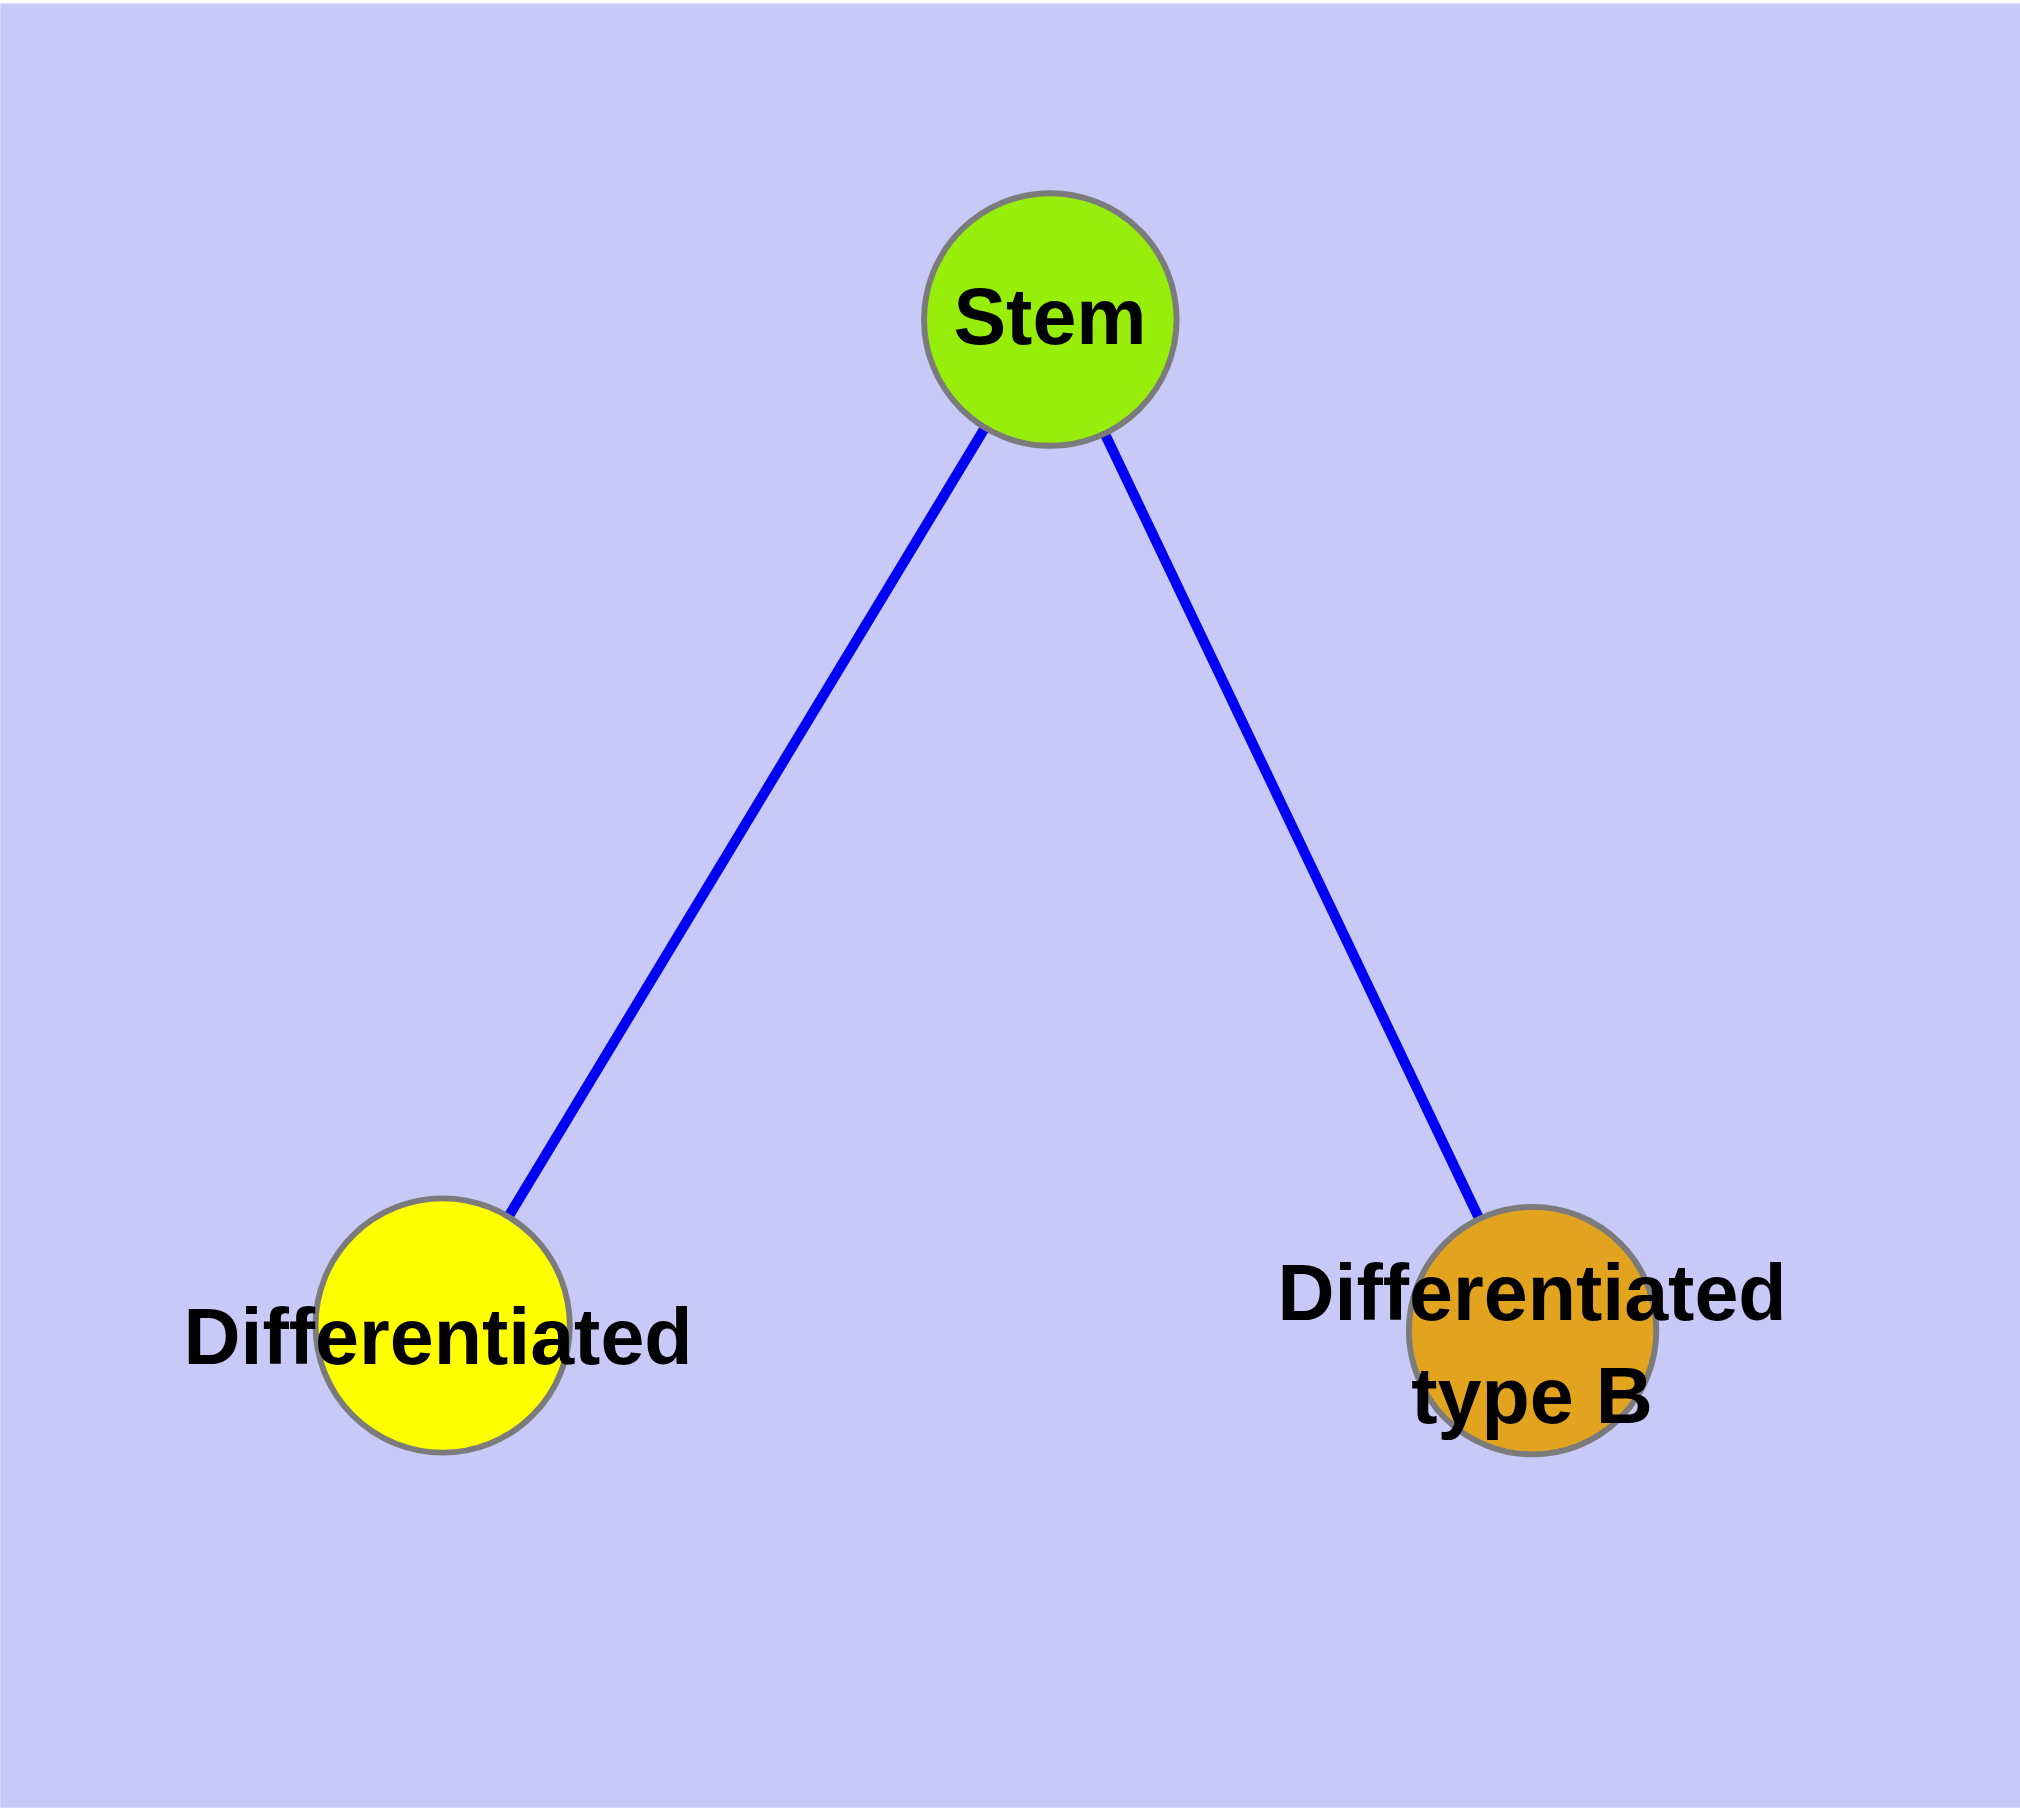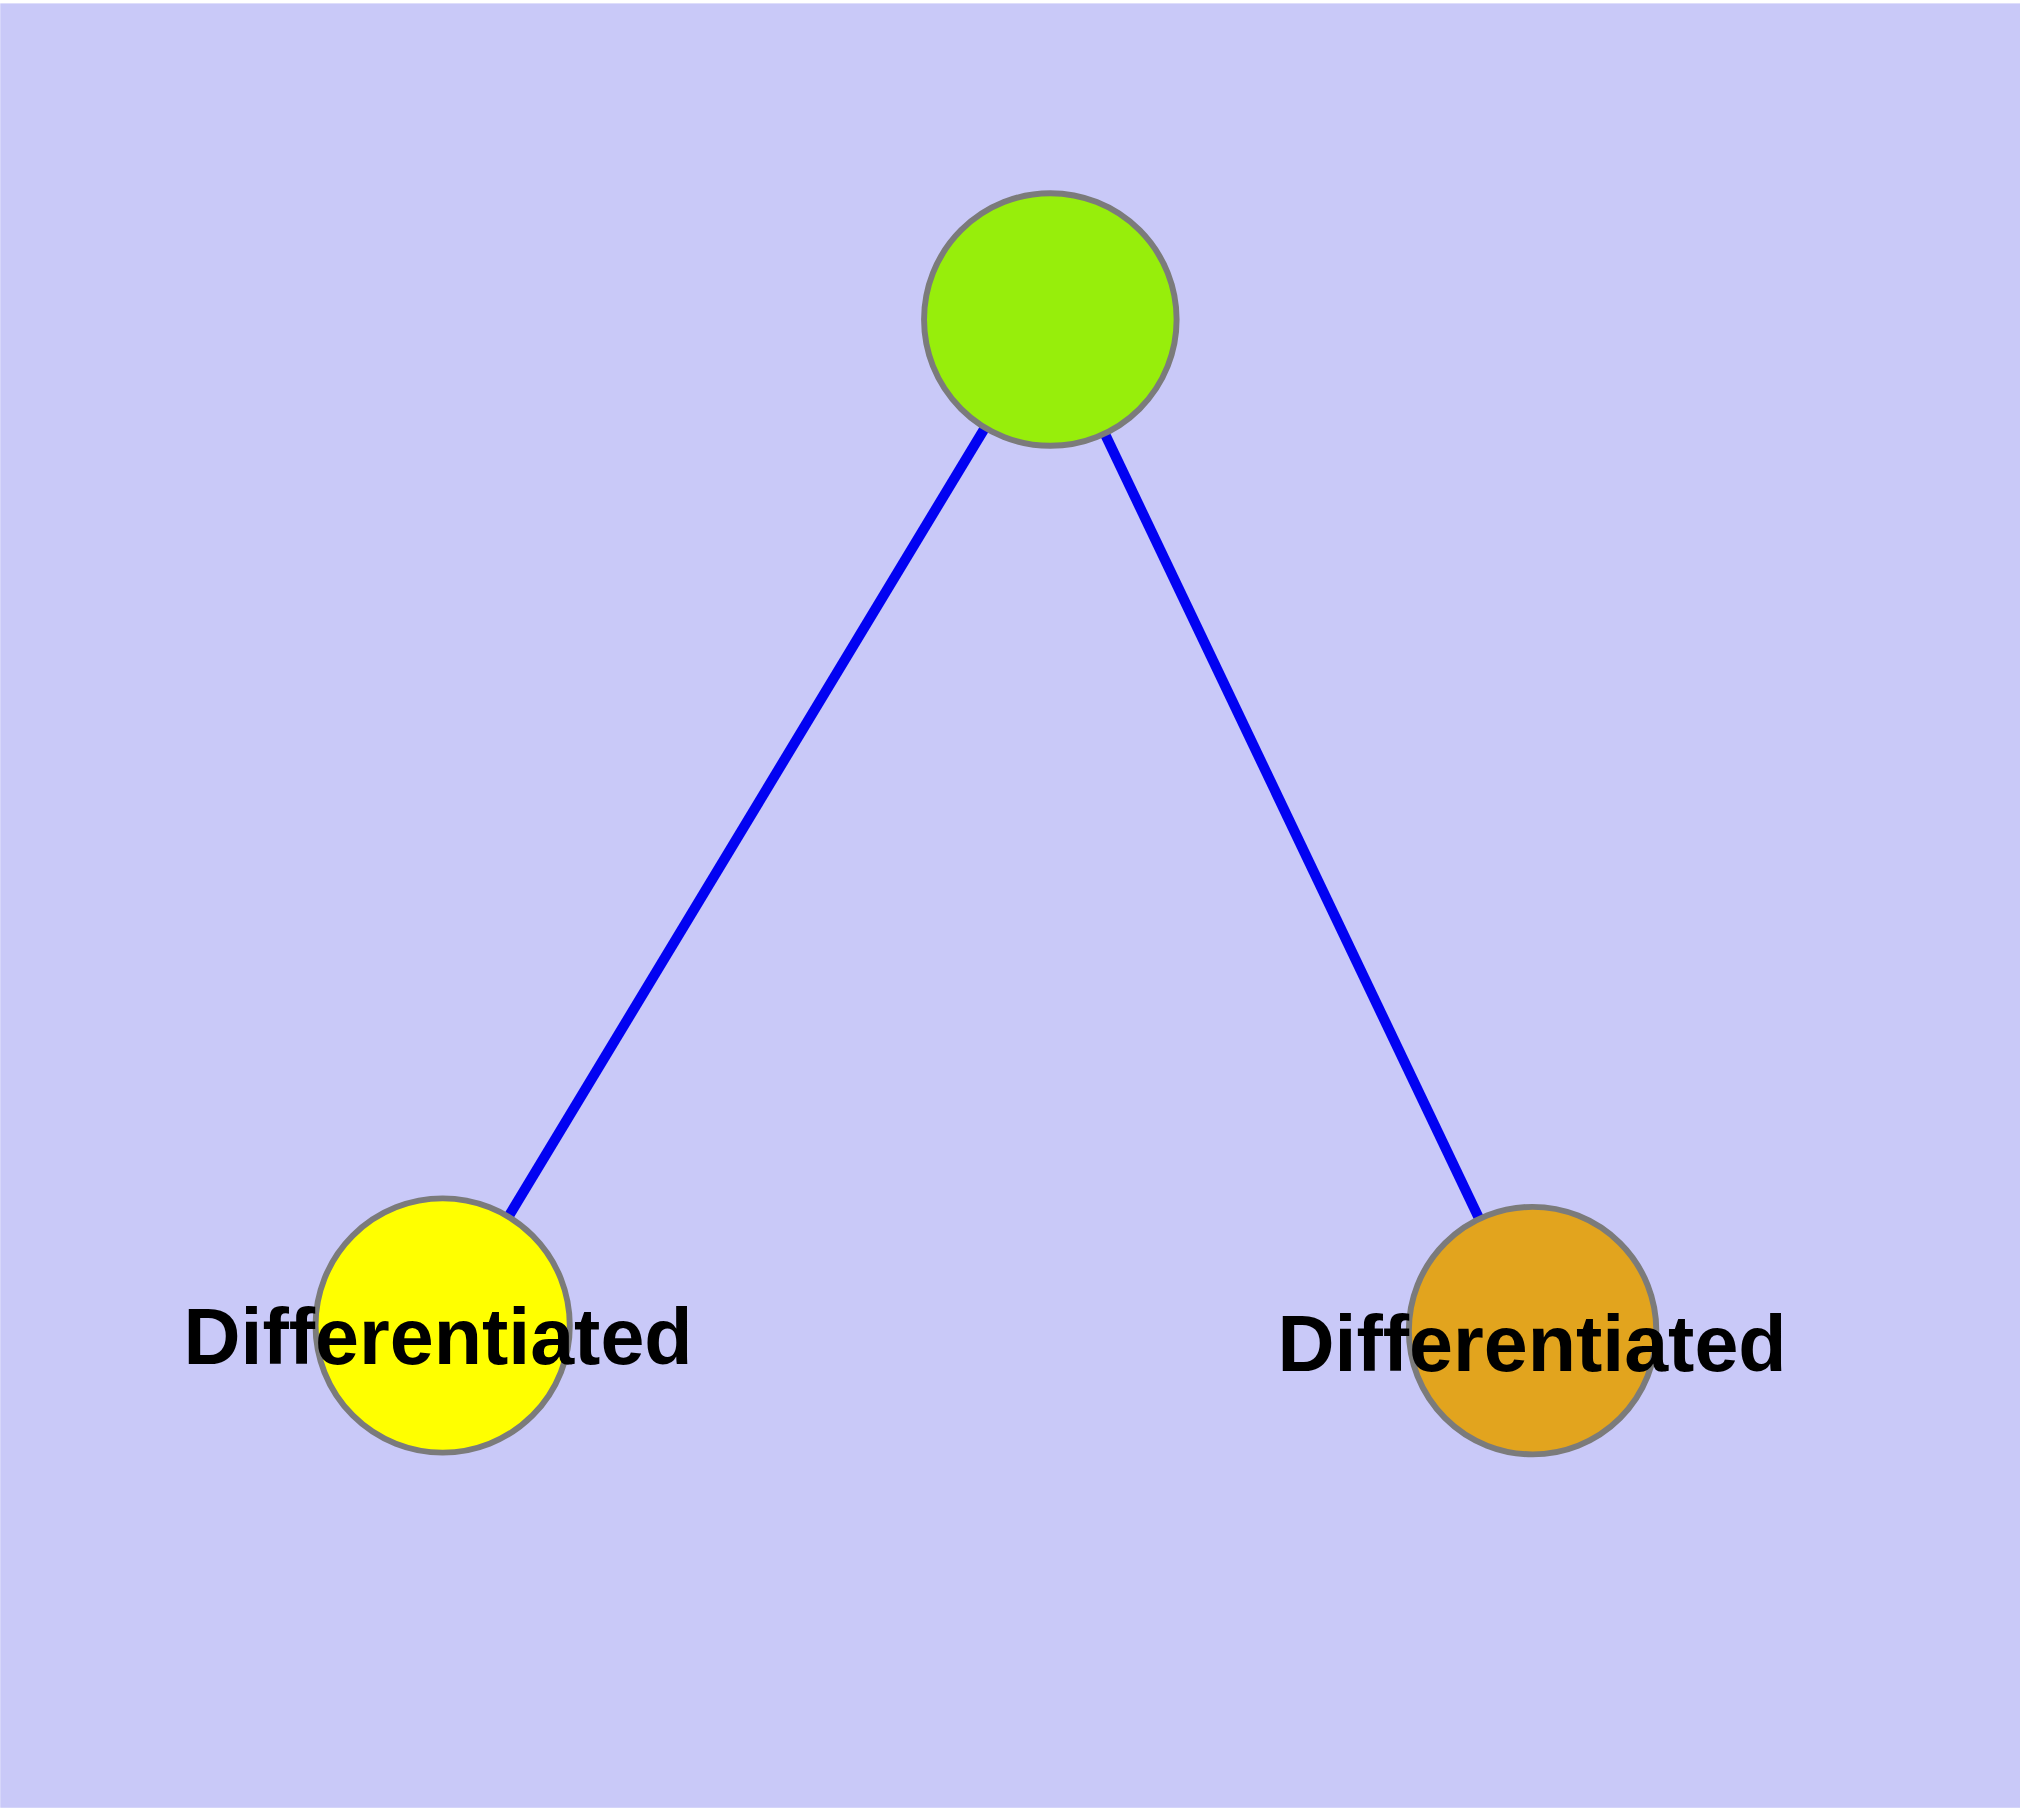--- a/index.html
+++ b/index.html
@@ -47,23 +47,27 @@
     <rect x="0" y="4" width="2384" height="2129" fill="#c9c9f8"></rect>
 
     <line x1="1239" y1="377" x2="522" y2="1564" stroke-width="12" stroke="#0202f2"></line>
     <line x1="1239" y1="377" x2="1808" y2="1570" stroke-width="12" stroke="#0202f2"></line>
 
     <circle cx="1239" cy="377" r="149" fill="#97ee0b" stroke="#7b7b7b" stroke-width="7"></circle>
     <circle cx="522" cy="1564" r="150" fill="#ffff00" stroke="#7b7b7b" stroke-width="7"></circle>
     <circle cx="1808" cy="1570" r="146" fill="#e2a41e" stroke="#7b7b7b" stroke-width="7"></circle>
   </svg>
 
+  <div class="node-label" style="left:1050px; top:317px;">
+    <span class="line">Stem</span>
+  </div>
 
   <div class="node-label" style="left:438px; top:1337px;">
     <span class="line">Differentiated</span>
   </div>
 
   <div class="node-label" style="left:1532px; top:1344px;">
     <span class="line">Differentiated</span>
+    <span class="line">type B</span>
   </div>
 
 </div>
 
 
 </body></html>

